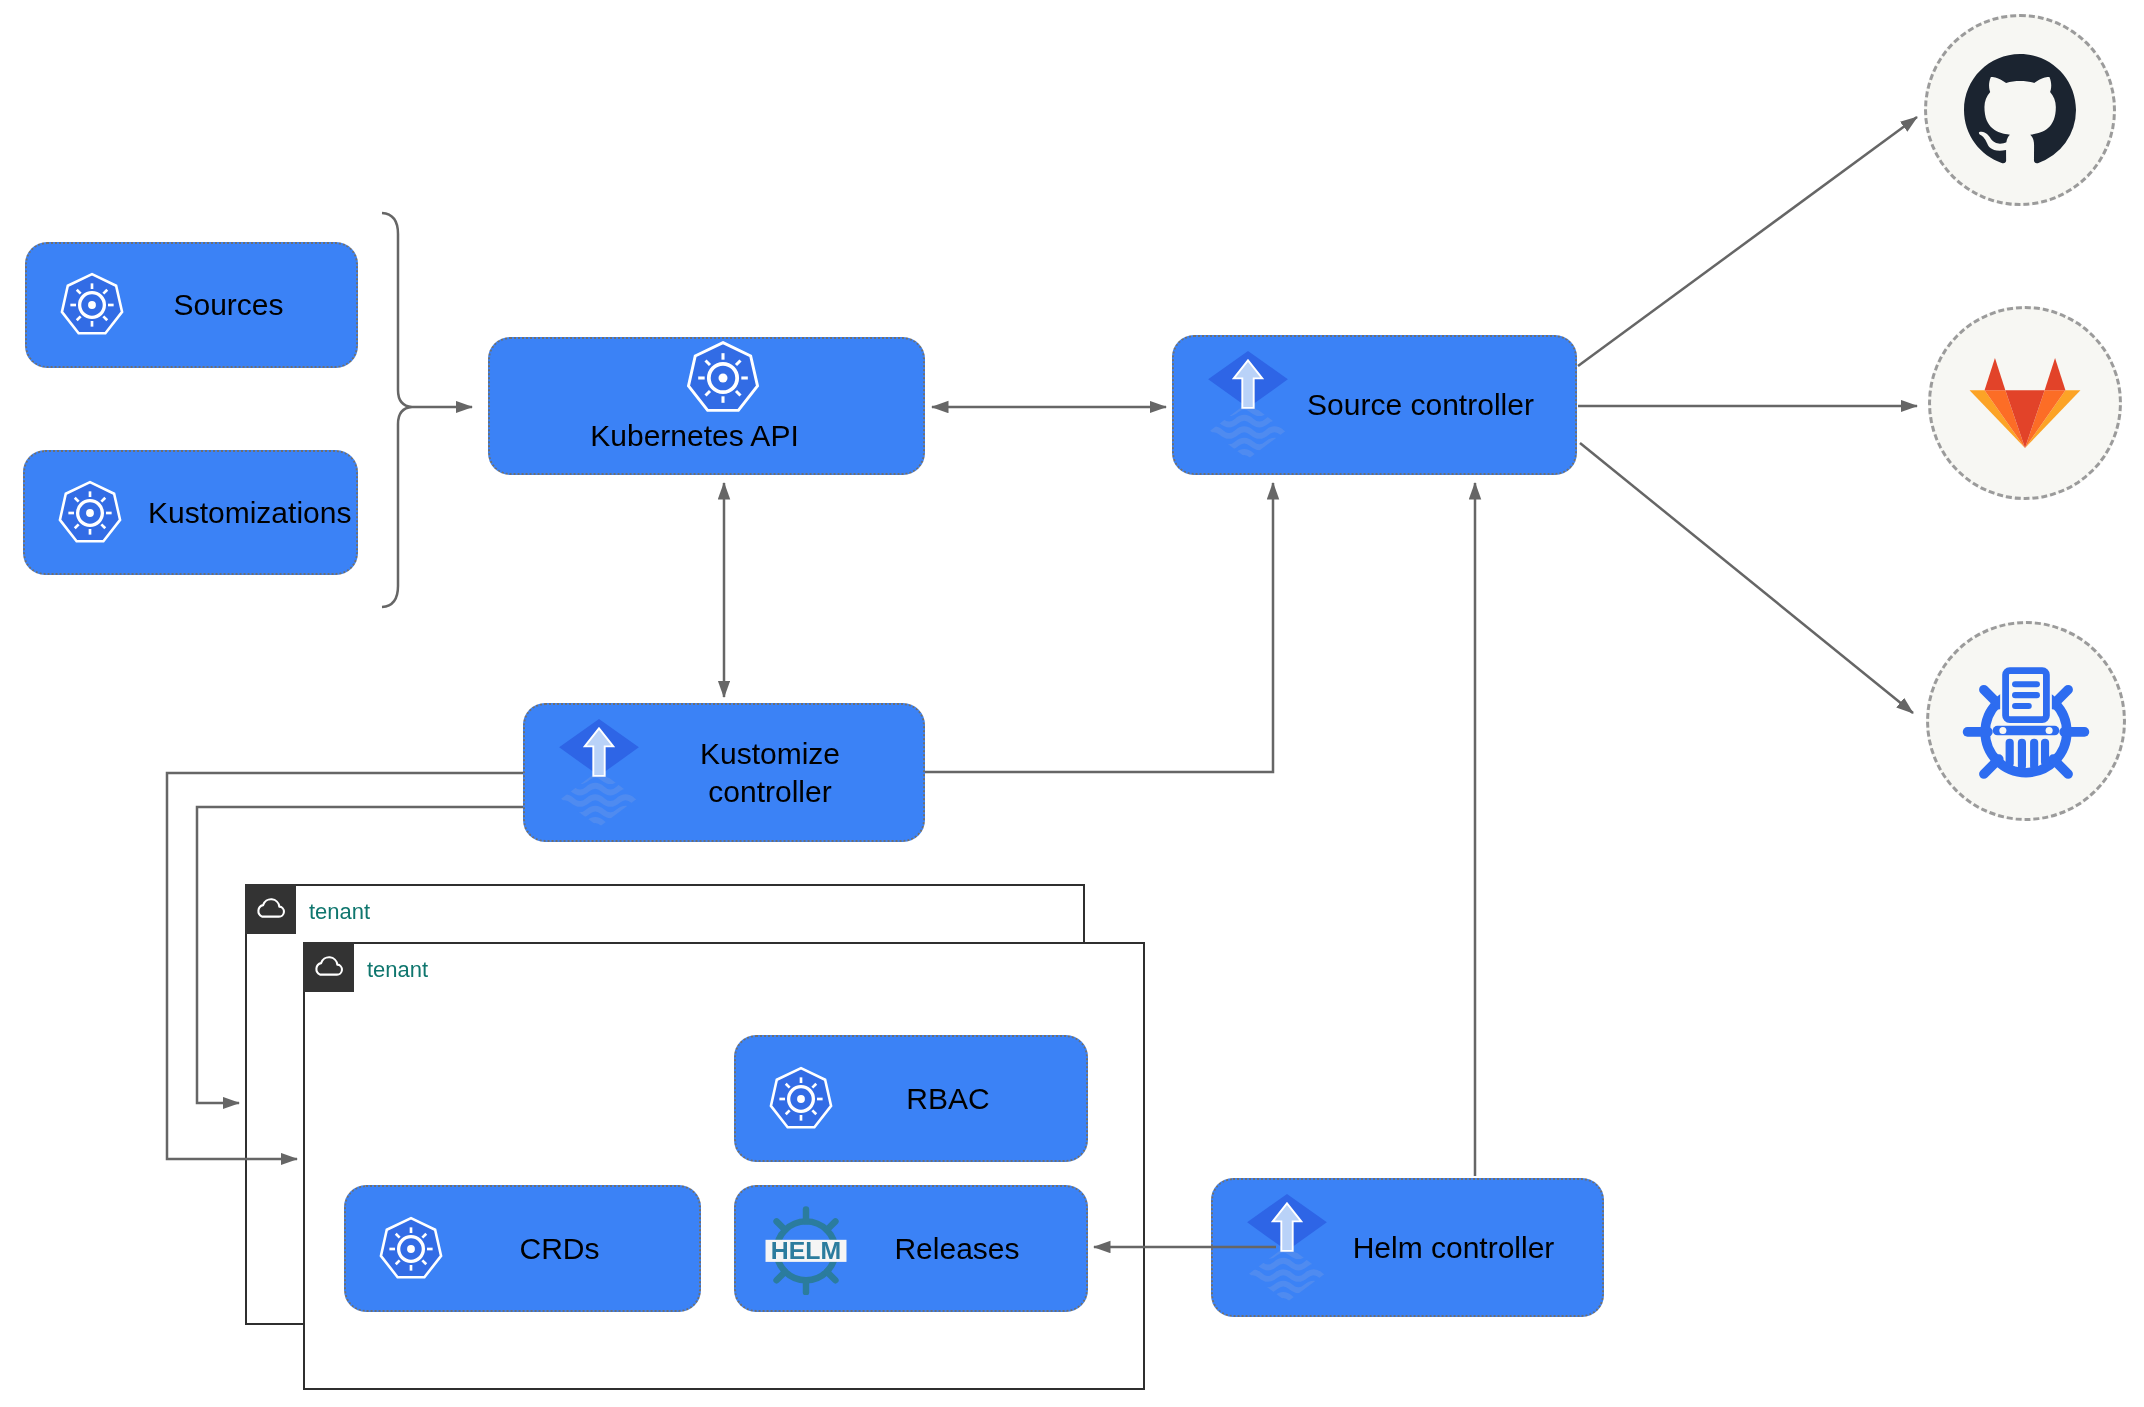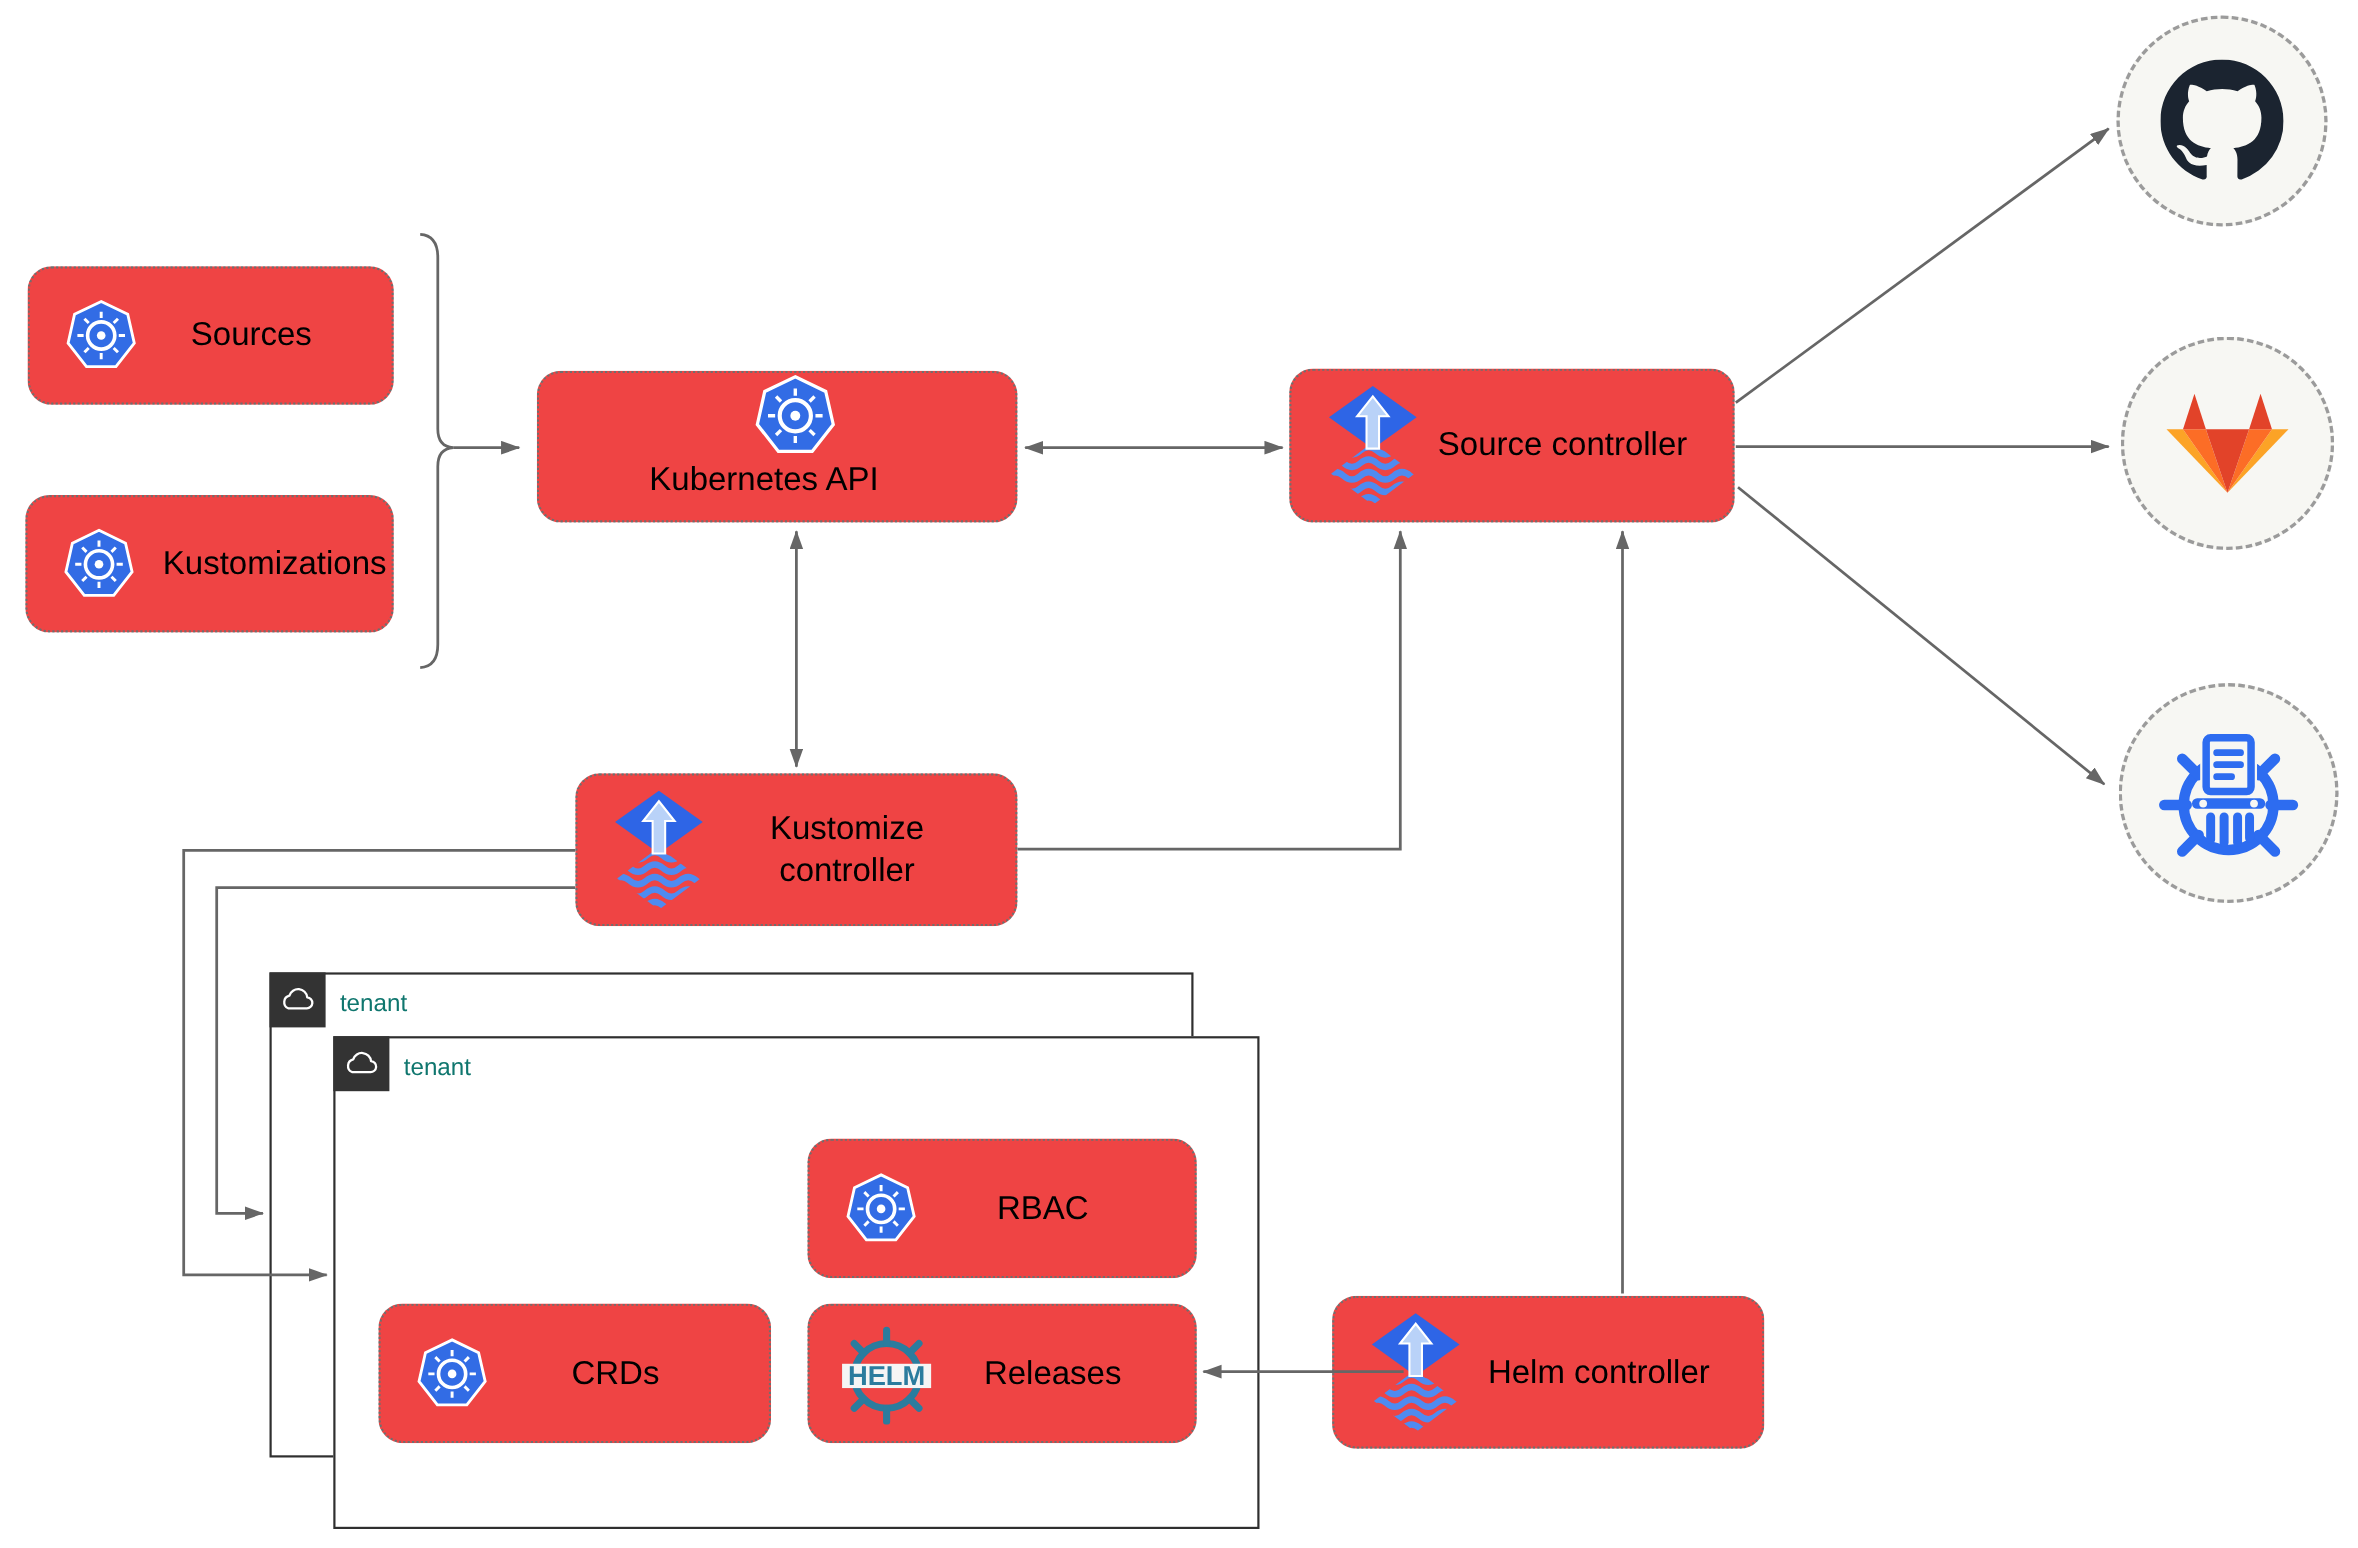--- a/index.html
+++ b/index.html
@@ -2,21 +2,21 @@
 <html><head>
 <meta charset="utf-8">
 <style>
   html,body{margin:0;padding:0;background:#fff;}
   #canvas{
     position:relative;width:2144px;height:1407px;background:#ffffff;
     font-family:"Liberation Sans", sans-serif;overflow:hidden;
   }
   .node{
     position:absolute;display:flex;align-items:center;
-    background:#ef4444;border:2px dotted #6f6f6f;border-radius:22px;
+    background:#3b82f6;border:2px dotted #6f6f6f;border-radius:22px;
     box-sizing:border-box;
   }
   .node .icon{margin-left:32px;flex:0 0 auto;display:flex;align-items:flex-start;}
   .node .label{
     flex:1;text-align:center;font-size:30px;color:#000;line-height:1.25;
     padding-right:24px;
   }
   .label-narrow{max-width:200px;margin:0 auto;text-align:center;}
   .tenant{
     position:absolute;background:#ffffff;border:2px solid #2f2f2f;box-sizing:border-box;

